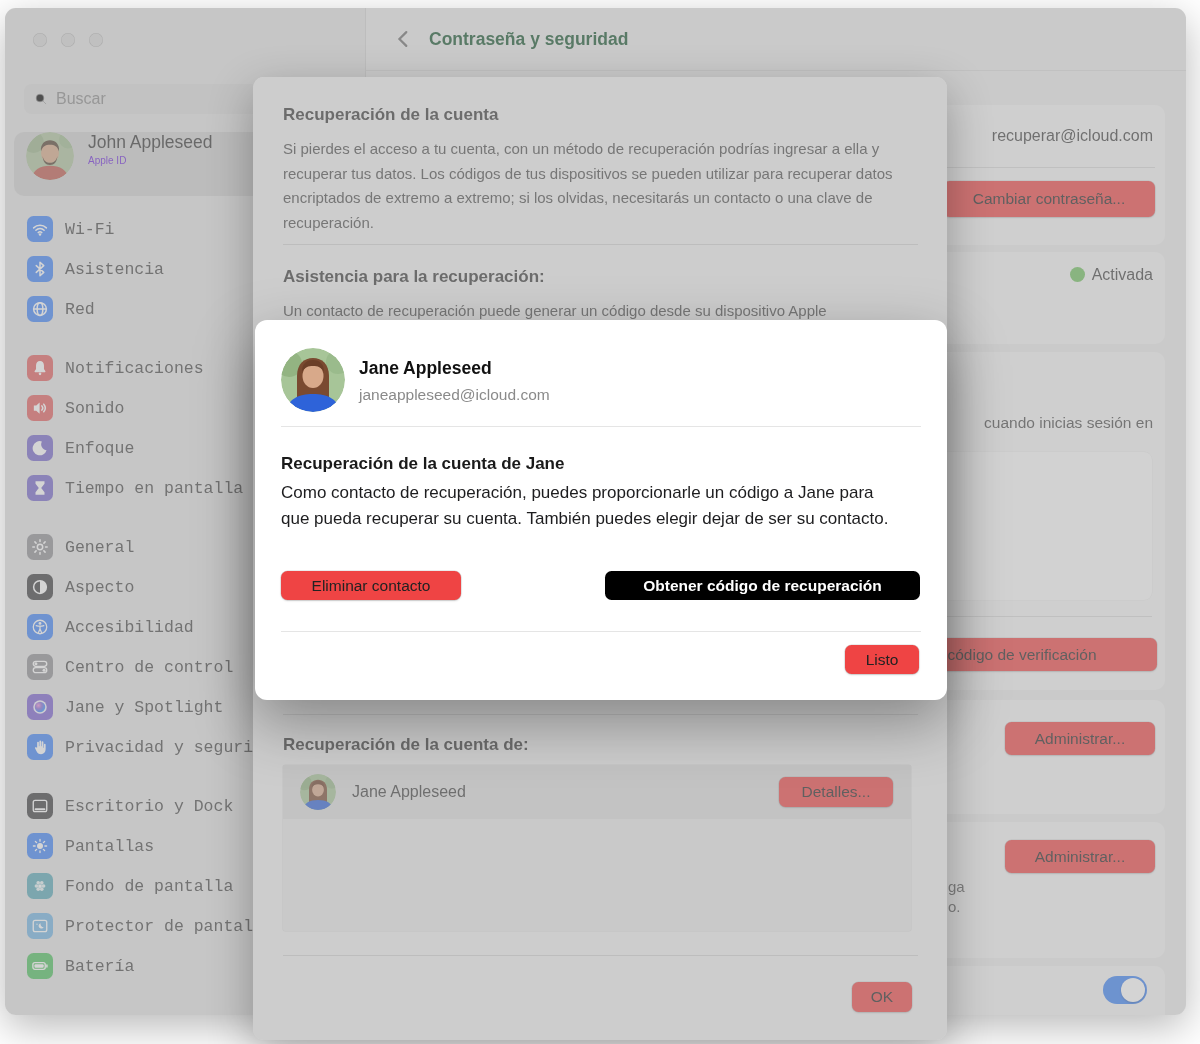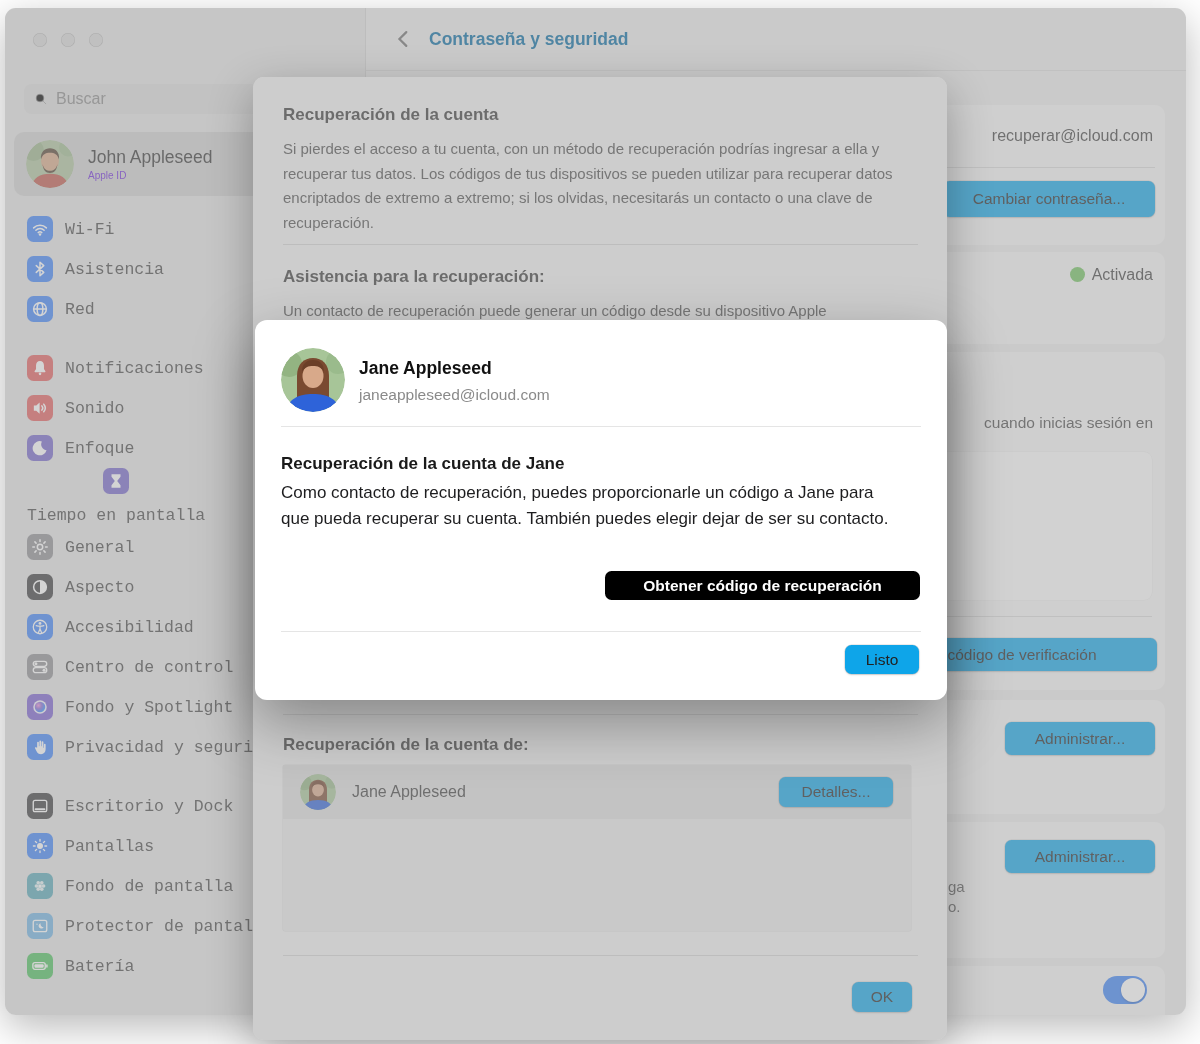--- a/index.html
+++ b/index.html
@@ -15,38 +15,38 @@
 
   .traffic{position:absolute;top:25px;width:14px;height:14px;border-radius:50%;
     background:#d9d9d9;box-shadow:inset 0 0 0 .5px rgba(0,0,0,.18);}
   .t1{left:28px}.t2{left:56px}.t3{left:84px}
 
   .search{position:absolute;left:19px;top:76px;width:316px;height:30px;border-radius:8px;
     background:#dcdcdc;display:flex;align-items:center;padding:0 9px;color:#8a8a8a;font-size:16px;gap:7px;}
   .search svg{width:16px;height:16px;stroke:#8a8a8a;}
 
   .profile{position:absolute;left:9px;top:124px;width:340px;height:64px;border-radius:10px;
-    background:#d2d2d2;display:flex;align-items:center;padding:0 12px;gap:14px;}
+    background:#d2d2d2;display:flex;padding:0 12px;gap:14px;}
   .avatar{border-radius:50%;overflow:hidden;flex:0 0 auto;}
   .profile .pname{font-size:17.5px;color:#333;}
   .profile .psub{font-size:10px;color:#6d28d9;margin-top:2px;}
 
   .sb-item{position:absolute;left:22px;height:40px;display:flex;align-items:center;gap:12px;white-space:nowrap;}
   .tile{width:26px;height:26px;border-radius:6.5px;display:flex;align-items:center;justify-content:center;flex:0 0 auto;}
   .tile svg{width:18px;height:18px;stroke:#fff;fill:none;stroke-width:2;stroke-linecap:round;stroke-linejoin:round;}
   .sb-label{font-size:16.5px;color:#454545;font-family:Liberation Mono, monospace;}
 
   .back{position:absolute;left:388px;top:20px;width:24px;height:24px;}
   .back svg{width:22px;height:22px;stroke:#6e6e6e;stroke-width:2.4;fill:none;stroke-linecap:round;}
-  .win-title{position:absolute;left:424px;top:21px;font-size:17.5px;font-weight:bold;color:#0369a1;}
+  .win-title{position:absolute;left:424px;top:21px;font-size:17.5px;font-weight:bold;color:#14532d;}
 
   
   .panel{position:absolute;left:595px;width:565px;background:#f6f6f6;border-radius:10px;}
   .p-txt{position:absolute;font-size:16px;color:#3f3f3f;}
-  .mac-btn{position:absolute;background:#0ea5e9;border-radius:6.5px;font-size:15.5px;color:#222;
+  .mac-btn{position:absolute;background:#ef4444;border-radius:6.5px;font-size:15.5px;color:#222;
     display:flex;align-items:center;justify-content:center;
     box-shadow:0 0 0 .5px rgba(0,0,0,.14),0 1px 2px rgba(0,0,0,.16);}
   .inner-box{position:absolute;background:#fbfbfb;border-radius:8px;box-shadow:0 0 0 .5px rgba(0,0,0,.06);}
   .h-div{position:absolute;height:1px;background:rgba(0,0,0,.12);}
   .dot{display:inline-block;width:15px;height:15px;border-radius:50%;vertical-align:-2px;margin-right:7px;}
   .toggle{position:absolute;width:44px;height:28px;border-radius:14px;}
   .knob{position:absolute;right:2px;top:2px;width:24px;height:24px;border-radius:50%;background:#fff;
     box-shadow:0 1px 2px rgba(0,0,0,.25);}
 
   .dim{position:absolute;inset:0;background:rgba(165,165,165,.48);pointer-events:none;}
@@ -271,21 +271,21 @@
             <span class="sb-label">Sonido</span>
           </div>
           <div class="sb-item" style="top: 420px;">
             <span class="tile" style="background:#7464c9">
               <svg>
                 <use href="#i-focus"></use>
               </svg>
             </span>
             <span class="sb-label">Enfoque</span>
           </div>
-          <div class="sb-item" style="top: 460px; flex-direction: column;">
+          <div class="sb-item" style="top: 460px;">
             <span class="tile" style="background:#7464c9">
               <svg>
                 <use href="#i-screentime"></use>
               </svg>
             </span>
             <span class="sb-label">Tiempo en pantalla</span>
           </div>
           <div class="sb-item" style="top: 519px;">
             <span class="tile" style="background:#8e8e93">
               <svg>
@@ -317,21 +317,21 @@
               </svg>
             </span>
             <span class="sb-label">Centro de control</span>
           </div>
           <div class="sb-item" style="top: 679px;">
             <span class="tile" style="background:#7a5fd0">
               <svg>
                 <use href="#i-siri"></use>
               </svg>
             </span>
-            <span class="sb-label">Fondo y Spotlight</span>
+            <span class="sb-label">Jane y Spotlight</span>
           </div>
           <div class="sb-item" style="top: 719px;">
             <span class="tile" style="background:#3e82f7">
               <svg>
                 <use href="#i-privacy"></use>
               </svg>
             </span>
             <span class="sb-label">Privacidad y seguridad</span>
           </div>
           <div class="sb-item" style="top: 778px;">
@@ -451,18 +451,19 @@
       <svg width="64" height="64">
           <use href="#a-jane"></use>
         </svg></span>
     <div class="mname">Jane Appleseed</div>
     <div class="memail">janeappleseed@icloud.com</div>
     <div class="h-div" style="left:26px;right:26px;top:106px;background:rgba(0,0,0,.1)"></div>
 
     <h3>Recuperación de la cuenta de Jane</h3>
     <p>Como contacto de recuperación, puedes proporcionarle un código a Jane para que pueda recuperar su cuenta. También puedes elegir dejar de ser su contacto.</p>
 
+    <div class="mac-btn" style="left:26px;top:251px;width:180px;height:29px;font-size:15.5px">Eliminar contacto</div>
     <div class="blue-btn" id="get-code-btn" style="background: #000000;">Obtener código de recuperación</div>
 
     <div class="h-div" style="left:26px;right:26px;top:311px;background:rgba(0,0,0,.1)"></div>
     <div class="mac-btn" style="right:28px;top:325px;width:74px;height:29px">Listo</div>
   </div>
 </div>
 
 </body></html>

